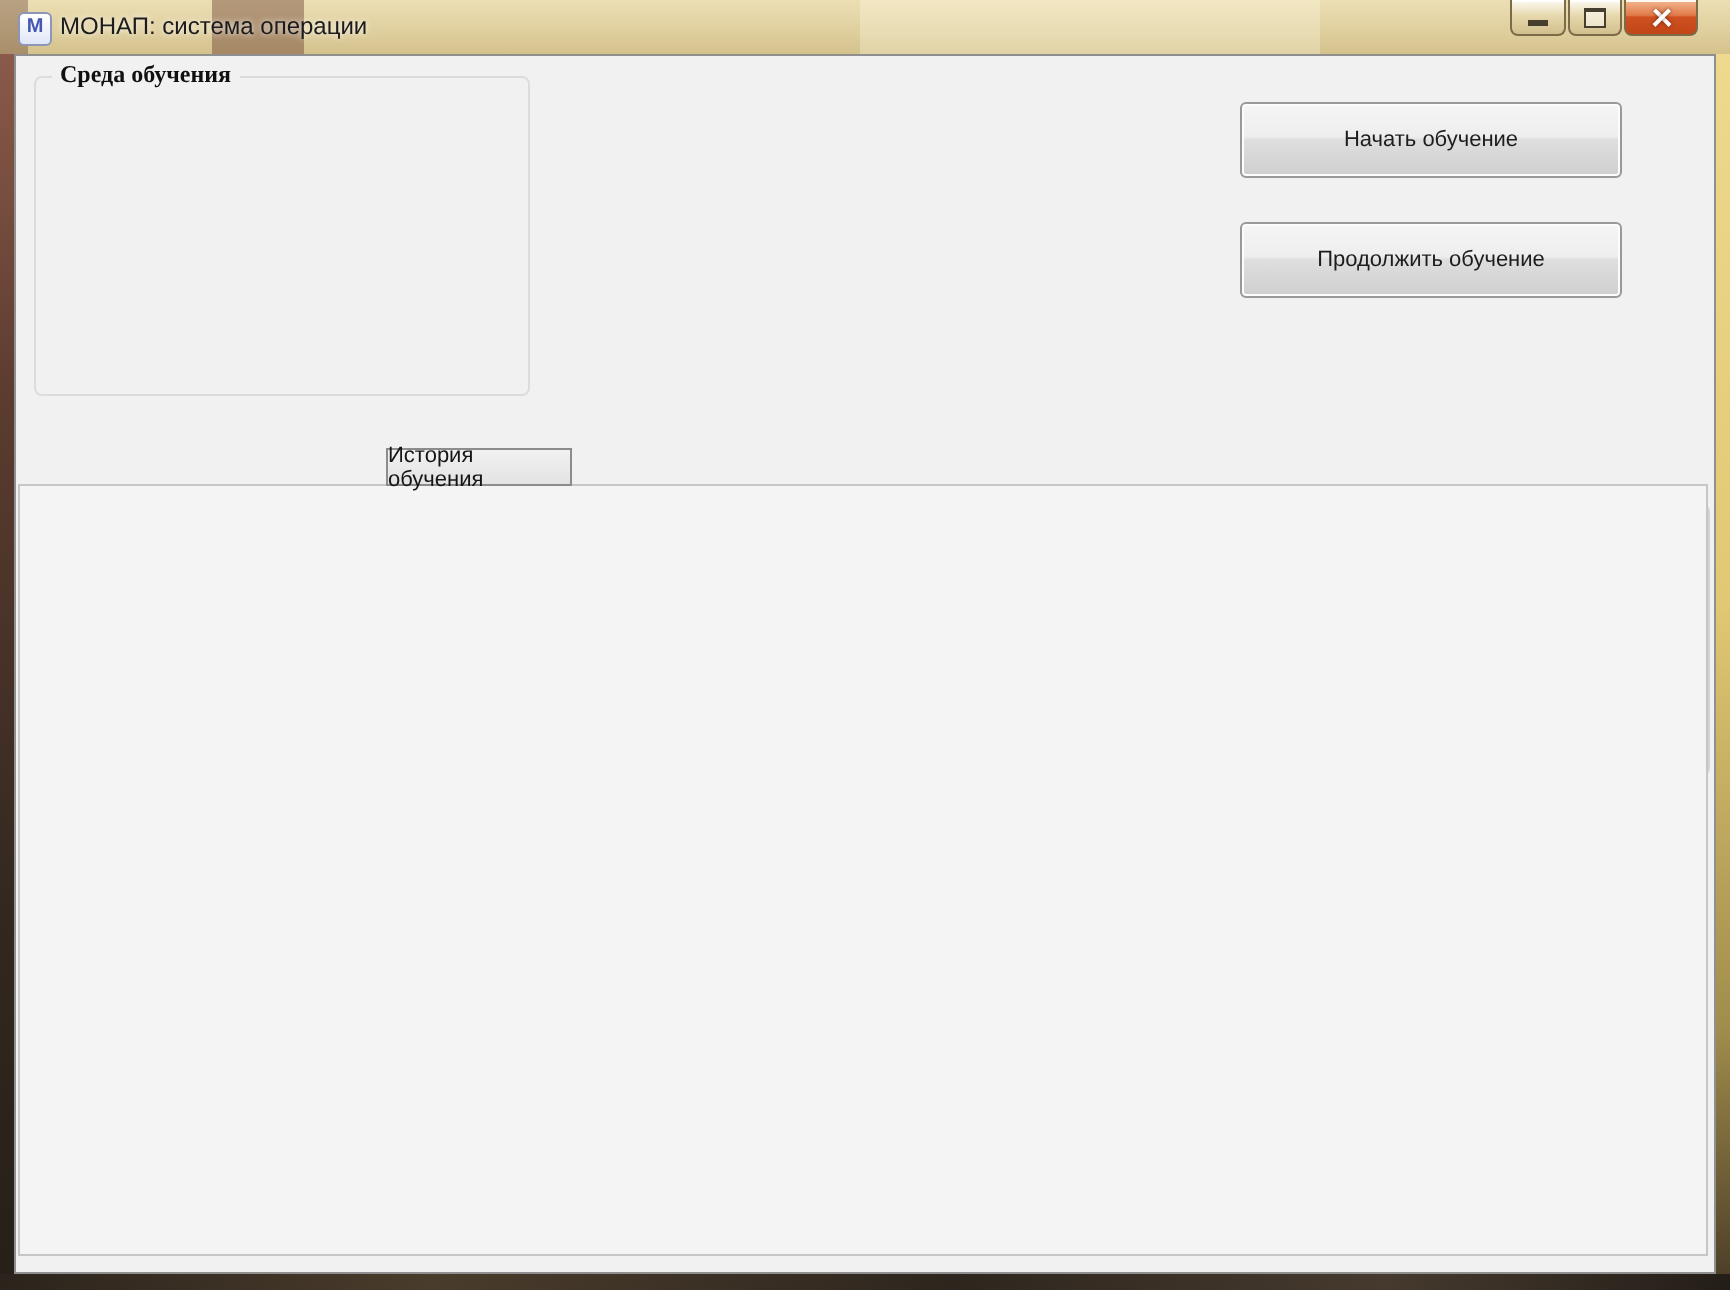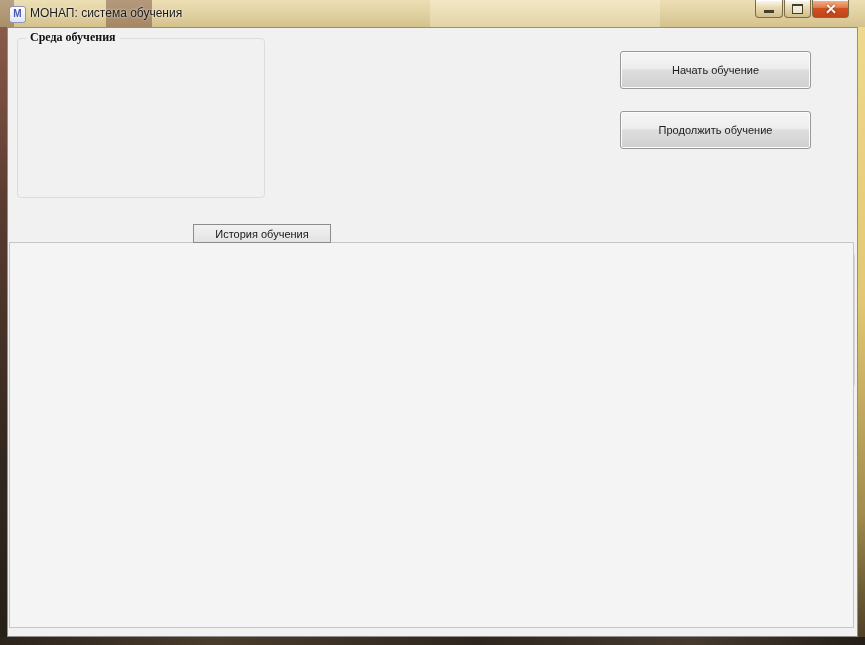--- a/index.html
+++ b/index.html
@@ -54,21 +54,21 @@
   .fld-label{position:absolute;left:9px;font-size:12px;color:#1a1a1a;}
   .fld-value{position:absolute;left:186px;font-size:12.5px;font-weight:bold;color:#000;}
 
   .pushbtn{position:absolute;left:612px;width:191px;height:38px;box-sizing:border-box;
     border:1px solid #999;border-radius:3px;color:#1d1d1d;font-size:11px;
     background:linear-gradient(180deg,#f5f5f5 0%,#eeeeee 45%,#dedede 50%,#cfcfcf 100%);
     box-shadow:inset 0 0 0 1px #fcfcfc;display:flex;align-items:center;justify-content:center;}
 
   .tab{position:absolute;font-size:11px;color:#151515;display:flex;align-items:center;justify-content:center;box-sizing:border-box;}
   .tab.active{left:1px;top:194px;width:184px;height:21px;background:#fbfbfb;border:1px solid #8c8c8c;border-bottom:none;z-index:3;}
-  .tab.inactive{left:185px;top:196px;width:138px;height:19px;background:linear-gradient(180deg,#f1f1f1,#e3e3e3);border:1px solid #8c8c8c;z-index:2;}
+  .tab.inactive{left:185px;top:196px;width:93px;height:19px;background:linear-gradient(180deg,#f1f1f1,#e3e3e3);border:1px solid #8c8c8c;z-index:2;}
   .tabpanel{position:absolute;left:1px;top:214px;width:845px;height:386px;background:#f4f4f4;border:1px solid #c6c6c6;box-sizing:border-box;z-index:1;}
 
   
   .gridbox{position:absolute;background:#fff;border:1px solid #8f8f8f;overflow:hidden;}
   table.dgv{border-collapse:collapse;table-layout:fixed;width:100%;}
   .dgv th,.dgv td{border:1px solid #d4d4d4;height:20px;padding:0 1px;font-weight:normal;
     overflow:hidden;white-space:nowrap;box-sizing:border-box;}
   .dgv thead th{background:linear-gradient(#ffffff,#efefef);border-color:#c9c9c9;text-align:center;font-size:10px;color:#111;}
   .dgv thead th.hl{background:#a6d9f4;}
   .dgv td.rowhdr{background:#fdfdfd;text-align:center;font-size:10.5px;color:#111;}
@@ -103,21 +103,21 @@
 </head>
 <body>
 
 <div class="window">
 
   <div class="titlebar">
     <div class="tb-streak-dark2"></div>
     <div class="tb-streak-dark"></div>
     <div class="tb-streak-light"></div>
     <div class="app-icon">M</div>
-    <div class="title-text">МОНАП: система обучения</div>
+    <div class="title-text">МОНАП: система операции</div>
     <div class="winbtn btn-minimize">
         <span class="glyph-min"></span>
       </div>
     <div class="winbtn btn-maximize">
         <span class="glyph-max"></span>
       </div>
     <div class="winbtn btn-close">
         <span class="glyph-x"></span>
       </div>
   </div>

